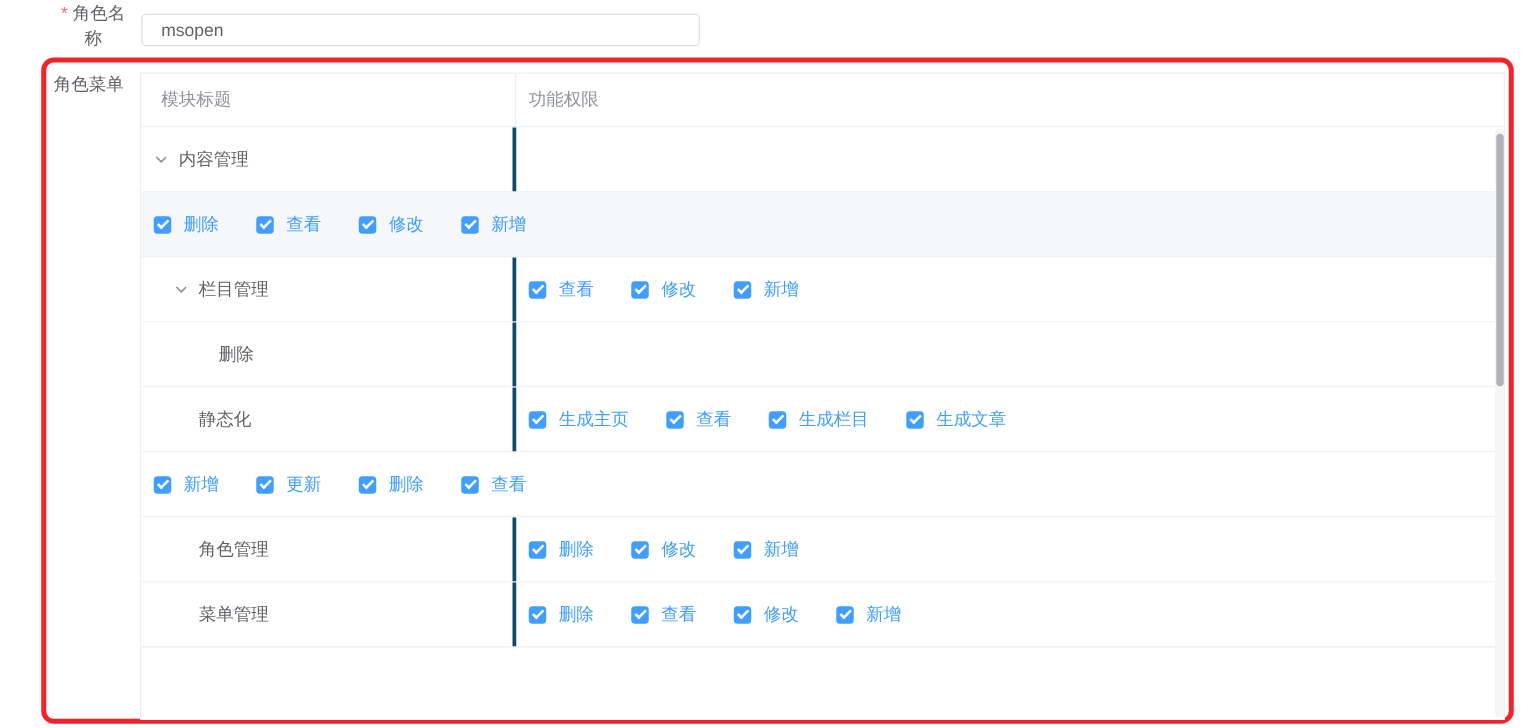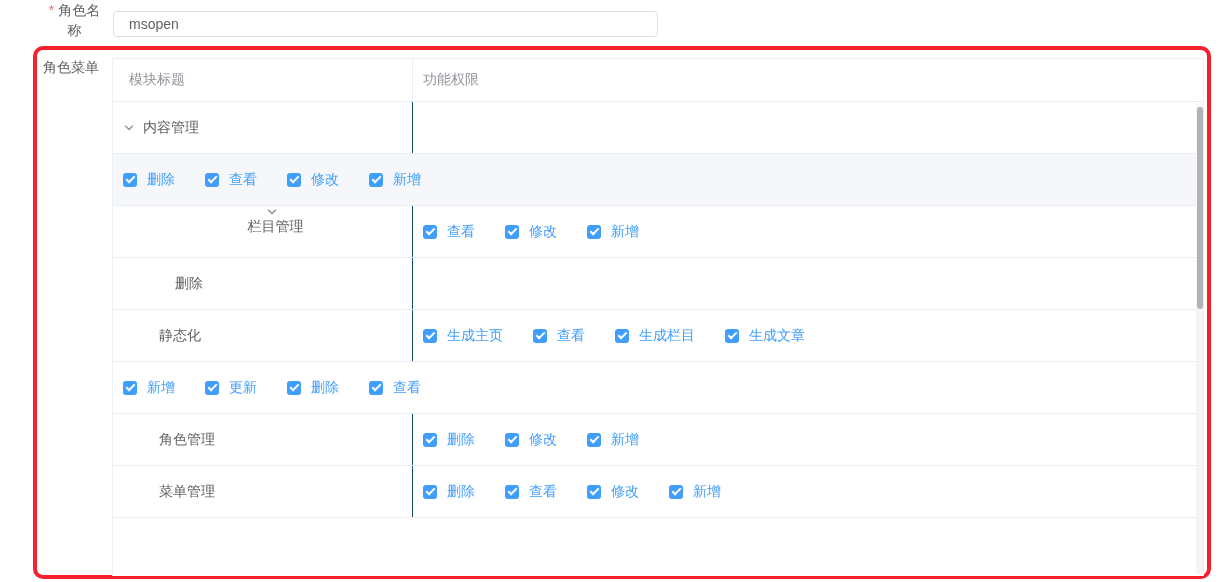--- a/index.html
+++ b/index.html
@@ -11,21 +11,21 @@
     position:relative; overflow:hidden;
   }
 
   
   .name-label {
     position:absolute; left:0; top:16; width:103px;
     text-align:center; line-height:20px; color:#606266;padding-left:46px;
   }
   .req-star { color:#f56c6c; margin-right:4px; }
   .name-input {
-    position:absolute; left:113px; top:11px; width:545px; height:26px;
+    position:absolute; left:113px; top:11px; width:447px; height:26px;
     border:1px solid #dcdfe6; border-radius:4px;
     padding:0 15px; font-size:14px; color:#606266; outline:none;
     font-family:"Liberation Sans", sans-serif; background:#fff;
   }
 
   
   .red-box {
     position:absolute; left:33px; top:46px; width:1178px; height:533px;
     border:4px solid #f5222d; border-radius:10px;
     pointer-events:none;
@@ -43,21 +43,21 @@
     overflow:hidden;
   }
   .thead { display:flex; height:43px; border-bottom:1px solid #ebeef5;font-family:Liberation Serif, serif; }
   .th { display:flex; align-items:center; color:#909399; font-weight:500; }
   .th.c1 { width:300px; padding-left:16px; border-right:1px solid #ebeef5; }
   .th.c2 { flex:1; padding-left:10px; }
 
   .trow { display:flex; height:52px; border-bottom:1px solid #ebeef5; background:#fff; }
   .trow.highlight { background:#f5f7fa; }
   .cell { display:flex; align-items:center; }
-  .cell.c1 { width:300px; border-right:1px solid #0c4a6e; padding-left:10px; }
+  .cell.c1 { width:300px; border-right:3px solid #0c4a6e; padding-left:10px; }
   .cell.c2 { flex:1; padding-left:10px; }
 
   .expand-slot { width:20px; display:inline-flex; align-items:center; flex:none; }
   .row-title { color:#606266; white-space:nowrap; }
 
   .perm { display:inline-flex; align-items:center; margin-right:30px; cursor:pointer; }
   .cbox {
     width:14px; height:14px; background:#409eff; border-radius:3px;
     display:inline-flex; align-items:center; justify-content:center; flex:none;
   }
@@ -121,21 +121,21 @@
             <span class="cbox"></span>
             <span class="plabel">修改</span>
           </span>
           <span class="perm">
             <span class="cbox"></span>
             <span class="plabel">新增</span>
           </span>
         </div>
   </div>
       <div class="trow">
-    <div class="cell c1" style="padding-left: 26px; flex-direction: column;">
+    <div class="cell c1" style="padding-left: 26px;">
       <span class="expand-slot">
             <svg viewBox="0 0 12 12" width="12" height="12">
               <path d="M2.5 4 L6 7.5 L9.5 4" fill="none" stroke="#909399" stroke-width="1.4" stroke-linecap="round" stroke-linejoin="round"></path>
             </svg>
           </span>
       <span class="row-title">栏目管理</span>
     </div>
     <div class="cell c2">
           <span class="perm">
             <span class="cbox"></span>

